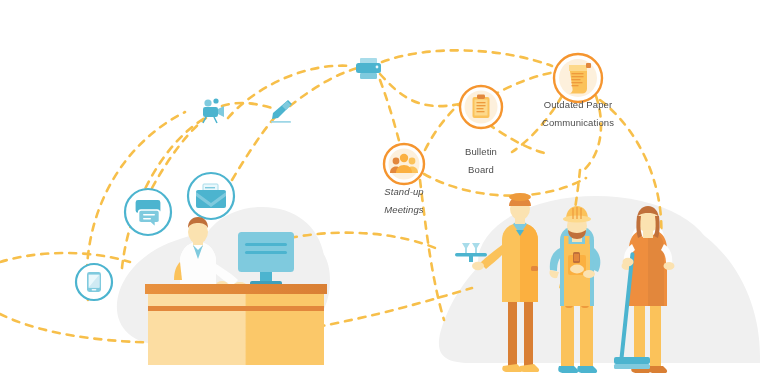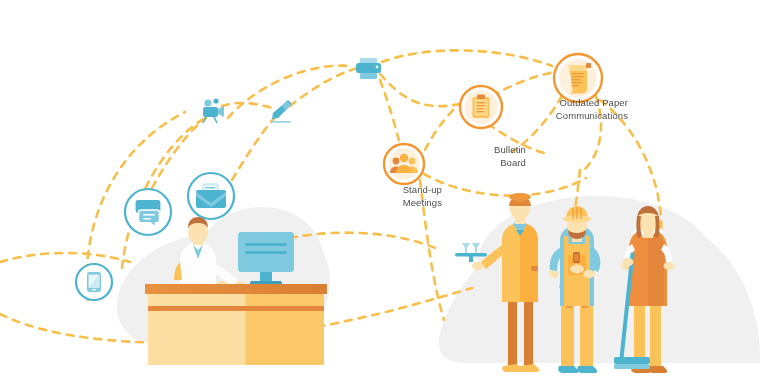--- a/index.html
+++ b/index.html
@@ -1,21 +1,21 @@
 <!DOCTYPE html>
 <html><head>
 <meta charset="utf-8">
 <style>
   html,body{margin:0;padding:0;background:#ffffff;}
   body{width:768px;height:386px;overflow:hidden;
        font-family:"Liberation Sans","DejaVu Sans",sans-serif;}
   #stage{position:relative;width:768px;height:386px;background:#ffffff;}
   #stage svg{position:absolute;left:0;top:0;}
-  .lbl{position:absolute;color:#4d4d4d;font-size:9.5px;line-height:13px;
-       text-align:right;letter-spacing:.1px;white-space:pre-line;}
+  .lbl{position:absolute;color:#4d4d4d;font-size:9.5px;line-height:18px;
+       text-align:center;letter-spacing:.1px;white-space:pre-line;}
 </style>
 </head>
 <body>
 
 <div id="stage">
 
 <svg width="768" height="386" viewBox="0 0 768 386" xmlns="http://www.w3.org/2000/svg">
   <defs>
     <clipPath id="frame">
           <rect x="0" y="0" width="768" height="386"></rect>
@@ -260,16 +260,16 @@
 
   </g>
 </svg>
 
 <div class="lbl" style="left:528px;top:96px;width:100px;">Outdated Paper
 Communications</div>
 
 <div class="lbl" style="left:436px;top:131px;width:90px;margin-top:12px;">Bulletin
 Board</div>
 
-<div class="lbl" style="left:350px;top:183px;width:92px;">Stand-up
+<div class="lbl" style="left:358px;top:183px;width:92px;font-style:italic;">Stand-up
 Meetings</div>
 
 </div>
 
 </body></html>

